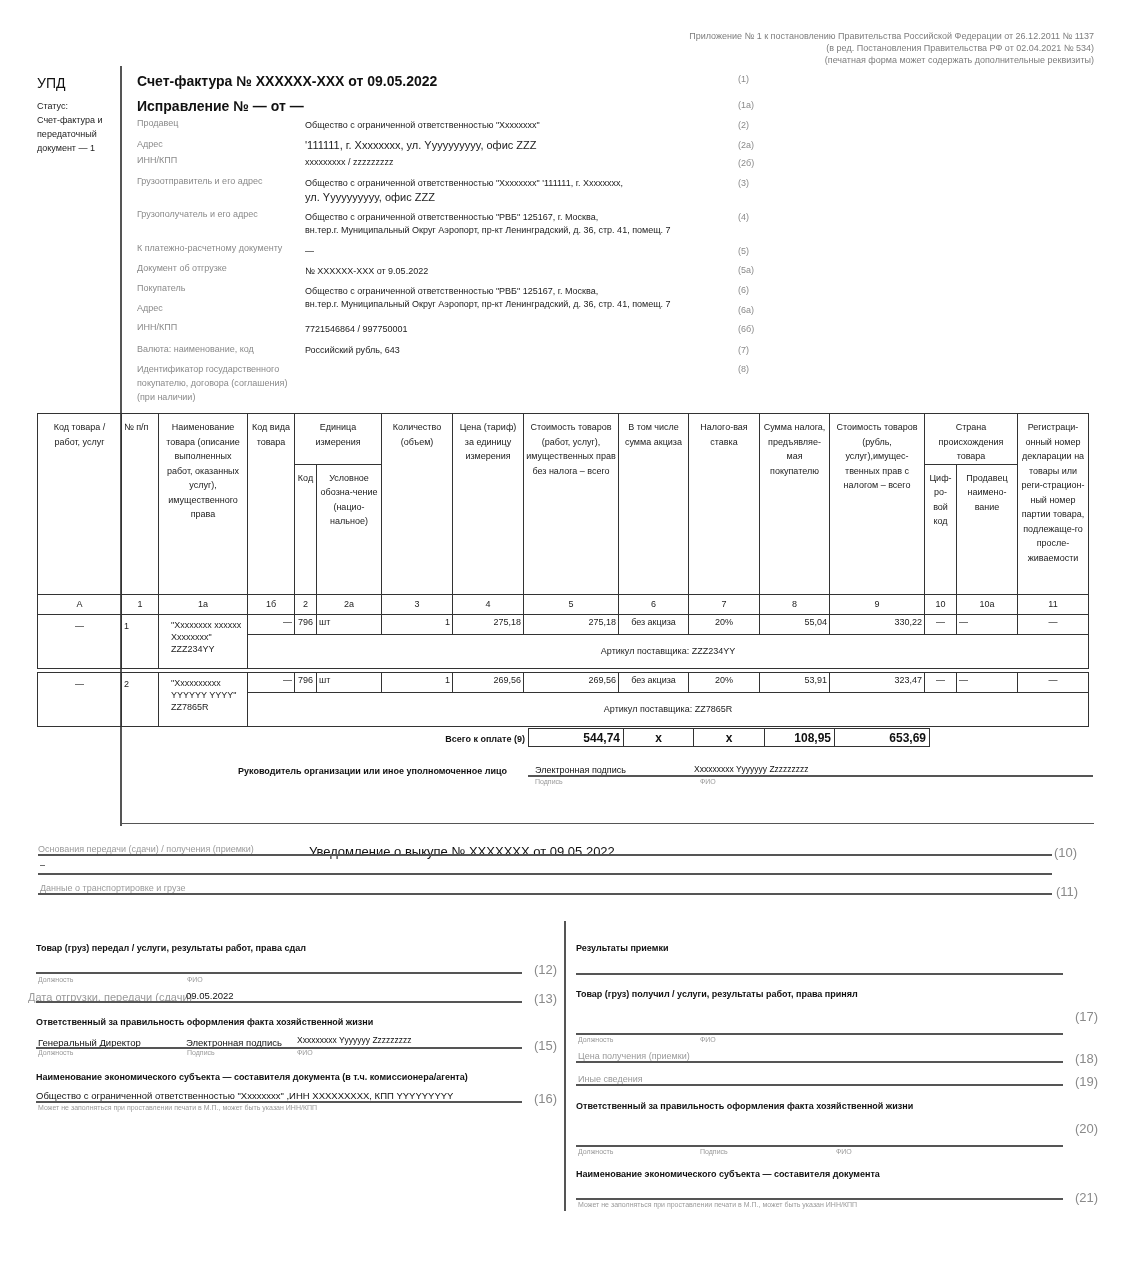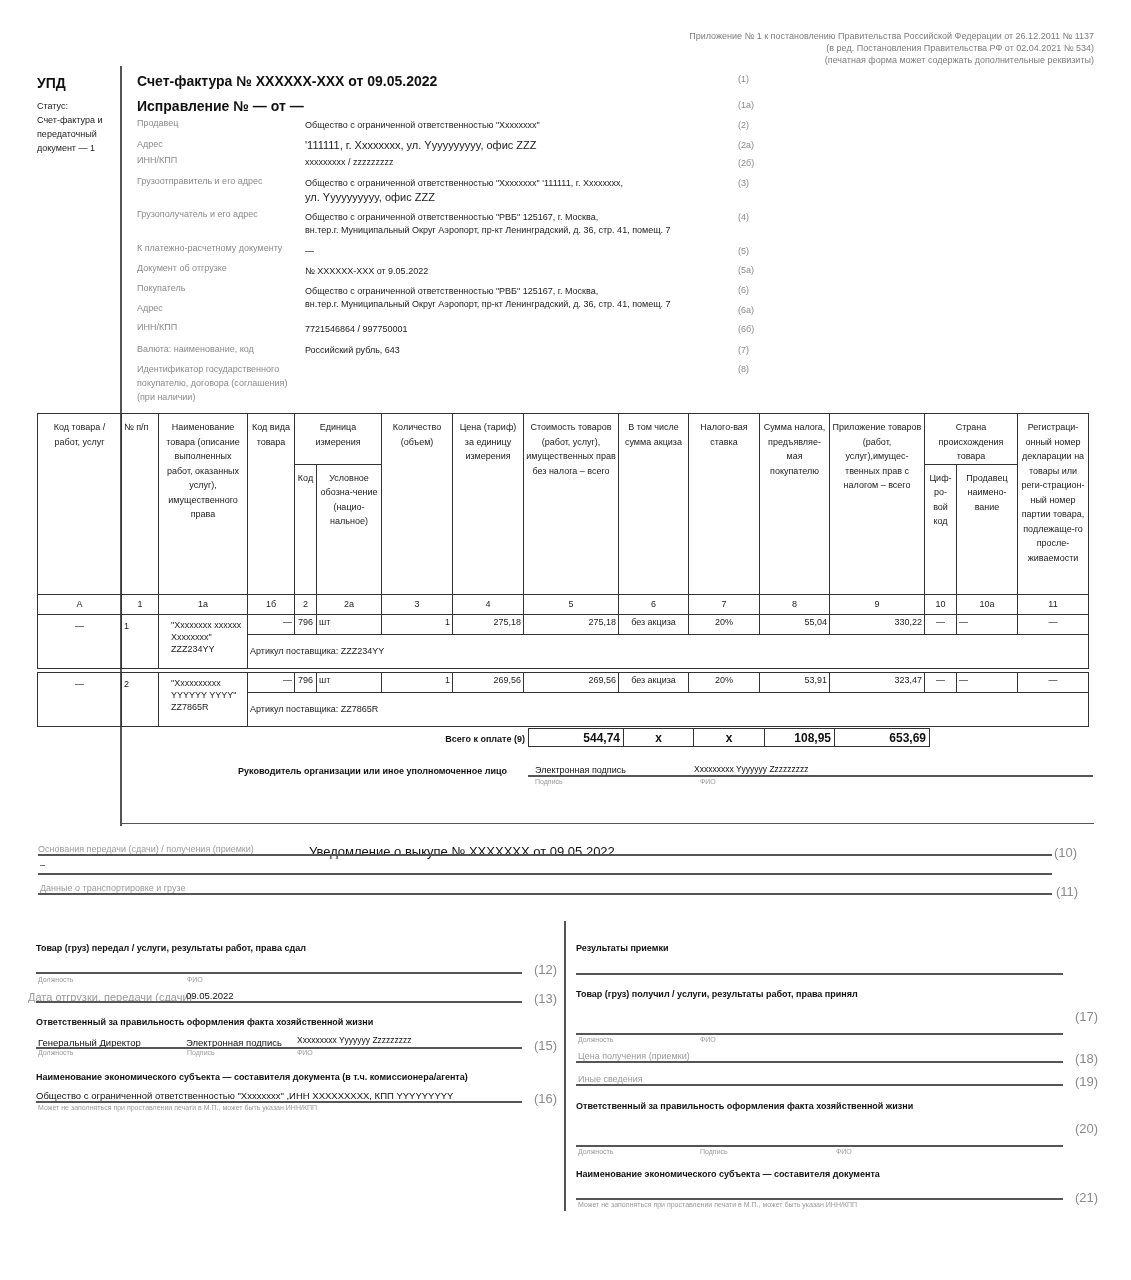--- a/index.html
+++ b/index.html
@@ -1,37 +1,37 @@
 <!DOCTYPE html>
 <html><head>
 <meta charset="utf-8">
 <style>
 *{box-sizing:border-box;margin:0;padding:0}
 html,body{width:1131px;height:1280px;background:#fff;overflow:hidden}
 body{font-family:"Liberation Sans",sans-serif;color:#111;position:relative}
 .abs{position:absolute}
 .legal{right:37px;top:30px;text-align:right;font-size:9px;line-height:12px;color:#7d7d7d}
-.upd-title{left:37px;top:75px;font-size:14px;font-weight:bold}
+.upd-title{left:37px;top:75px;font-size:14px;font-weight:normal}
 .status{left:37px;top:99px;font-size:9px;line-height:14px;color:#222;width:80px}
 .vline{left:120px;top:66px;width:2px;height:760px;background:#555}
 .hline-bot{left:120px;top:823px;width:974px;height:1px;background:#555}
 .title1{left:137px;top:73px;font-size:14px;font-weight:bold}
 .title2{left:137px;top:98px;font-size:14px;font-weight:bold}
 .row-label{left:137px;font-size:9px;color:#8a8a8a;line-height:14px;width:160px}
 .row-value{left:305px;font-size:9px;line-height:14px;color:#222}
 .row-code{left:738px;font-size:9px;color:#8a8a8a}
 .big{font-size:11px}
 table.main{position:absolute;left:37px;top:413px;border-collapse:collapse;font-size:9px;line-height:14.5px;table-layout:fixed}
 table.main td, table.main th{border:1.5px solid #333;font-weight:normal;padding:0 2px;vertical-align:top;text-align:center;color:#222}
 table.main th{padding-top:6px}
 table.main td.r{text-align:right}
 table.main td.l{text-align:left}
 .num-row td{height:20px;vertical-align:middle !important}
 .item-top td{height:20px;vertical-align:middle}
-.art td.art-cell{text-align:left;height:34px;vertical-align:middle}
+.art td.art-cell{text-align:center;height:34px;vertical-align:middle}
 .gap td{border-left:none;border-right:none;height:6px;padding:0}
 .total-label{left:395px;top:734px;font-size:9px;font-weight:bold;width:130px;text-align:right}
 table.tot{position:absolute;left:528px;top:728px;border-collapse:collapse;font-size:12px;font-weight:bold;table-layout:fixed}
 table.tot td{border:1.5px solid #333;height:18px;padding:0 3px;vertical-align:middle}
 .sigline{height:2px;background:#555}
 .small-gray{font-size:7px;color:#9a9a9a}
 .section-title{font-size:9px;font-weight:bold}
 .thinline{height:1.5px;background:#555}
 .code{font-size:13px;color:#8a8a8a}
 </style>
@@ -134,21 +134,21 @@
     <th rowspan="2" style="text-align:left">№ п/п</th>
     <th rowspan="2">Наименование товара (описание выполненных работ, оказанных услуг), имущественного права</th>
     <th rowspan="2">Код вида товара</th>
     <th colspan="3" style="height:48px">Единица измерения</th>
     <th rowspan="2">Количество (объем)</th>
     <th rowspan="2">Цена (тариф) за единицу измерения</th>
     <th rowspan="2">Стоимость товаров (работ, услуг), имущественных прав без налога – всего</th>
     <th rowspan="2">В том числе сумма акциза</th>
     <th rowspan="2">Налого-вая ставка</th>
     <th rowspan="2">Сумма налога, предъявляе-мая покупателю</th>
-    <th rowspan="2">Приложение товаров (работ, услуг),имущес-твенных прав с налогом – всего</th>
+    <th rowspan="2">Стоимость товаров (рубль, услуг),имущес-твенных прав с налогом – всего</th>
     <th colspan="2">Страна происхождения товара</th>
     <th rowspan="2">Регистраци-онный номер декларации на товары или реги-страцион-ный номер партии товара, подлежаще-го просле-живаемости</th>
   </tr>
   <tr>
     <th style="height:130px">Код</th>
     <th colspan="2">Условное обозна-чение (нацио-нальное)</th>
     <th>Циф-ро-вой код</th>
     <th>Продавец наимено-вание</th>
   </tr>
   <tr class="num-row">

